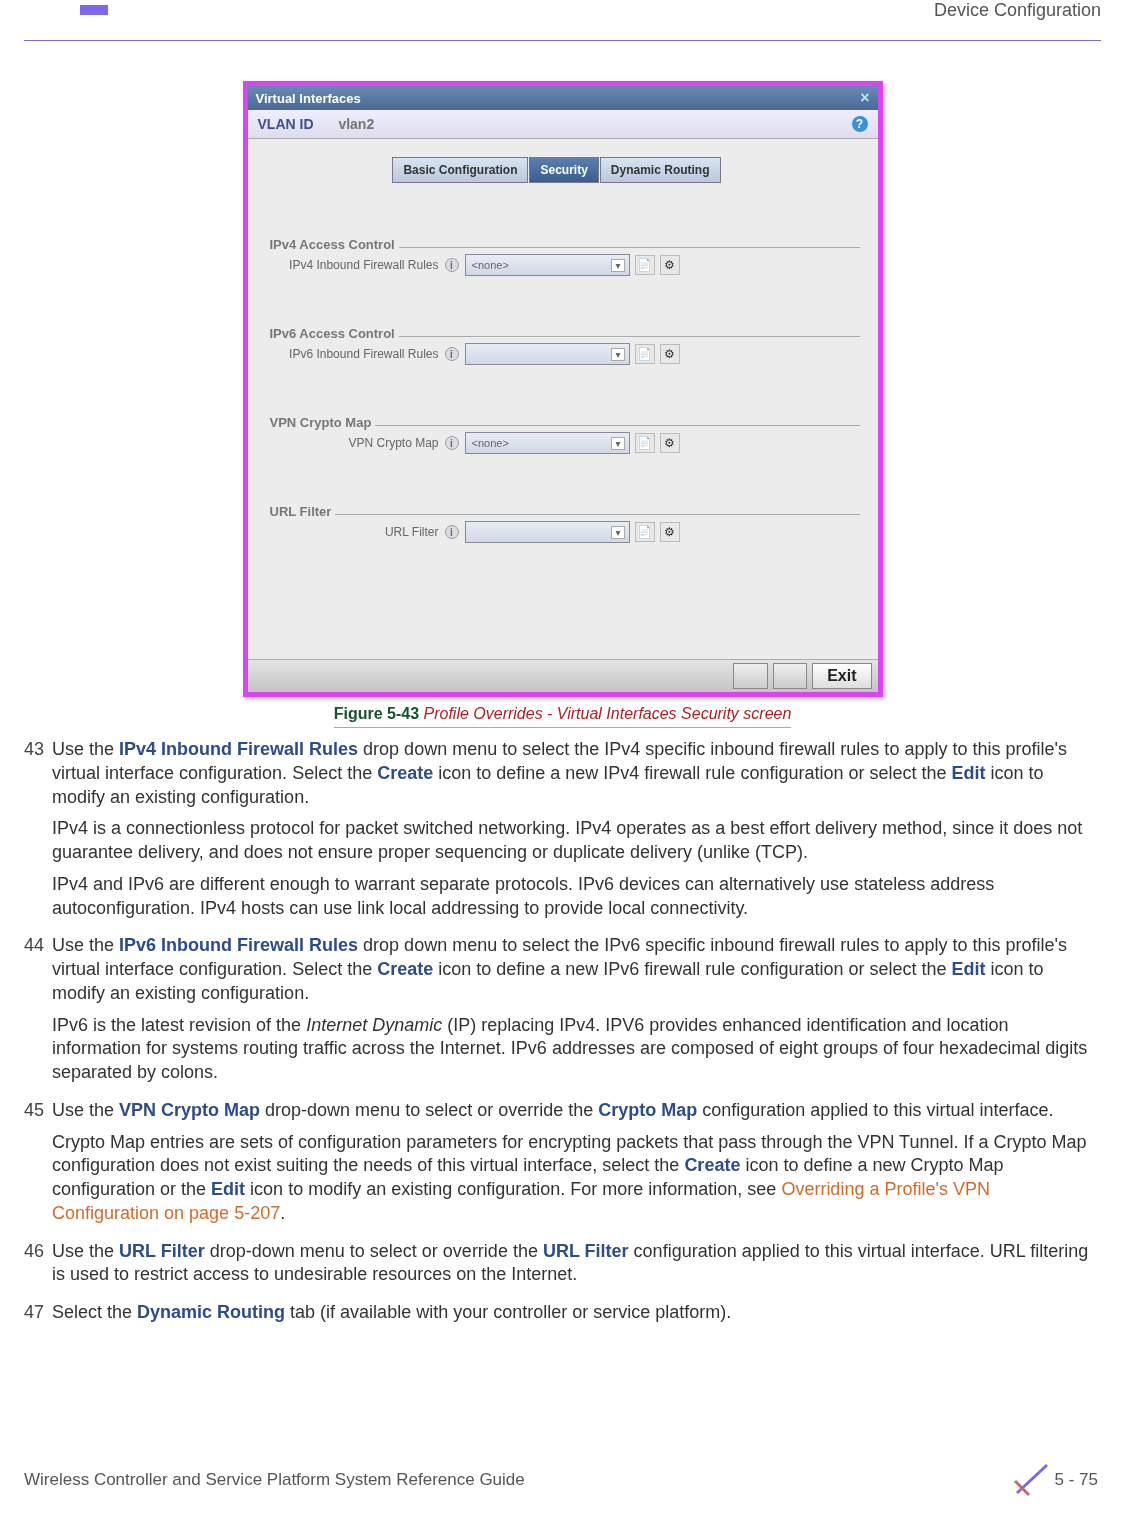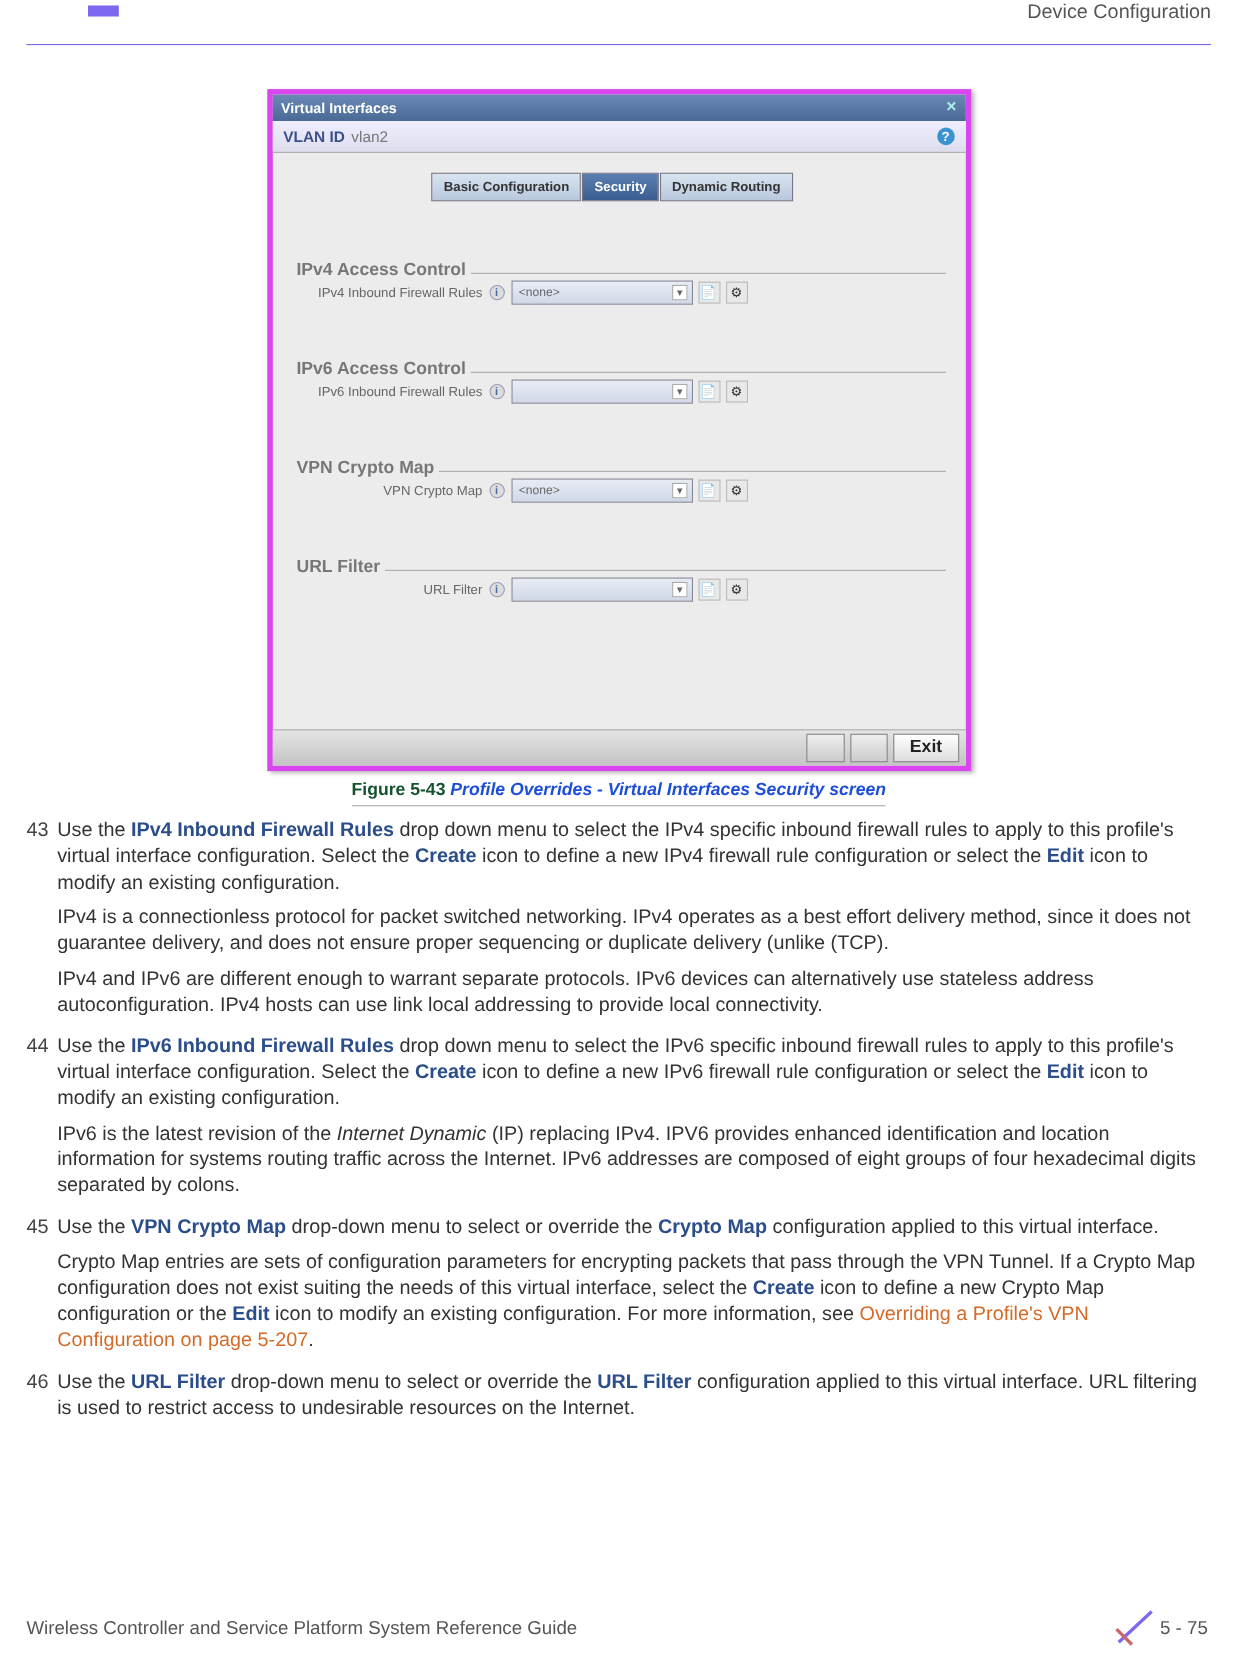--- a/index.html
+++ b/index.html
@@ -60,21 +60,21 @@
       background: linear-gradient(#eef, #dde);
       padding: 6px 10px;
       display: flex;
       justify-content: space-between;
       align-items: center;
       color: #3a508a;
       font-weight: bold;
       font-size: 14px;
       border-bottom: 1px solid #aaa;
     }
-    .ss-subbar .vlan-val { font-weight: normal; color: #777; margin-left: 2px; }
+    .ss-subbar .vlan-val { font-weight: bold; color: #777; margin-left: 21px; }
     .ss-help {
       width: 16px; height: 16px; border-radius: 50%;
       background: #3a93d0; color: #fff; font-size: 12px;
       display: inline-flex; align-items: center; justify-content: center;
       font-weight: bold;
     }
     .ss-tabs {
       text-align: center;
       padding: 18px 12px 14px 0;
     }
@@ -96,21 +96,21 @@
       padding: 0 18px 10px 18px;
       text-align: left;
     }
     .grp {
       margin: 6px 0 12px 0;
       position: relative;
     }
     .grp-label {
       color: #777;
       font-weight: bold;
-      font-size: 16px;
+      font-size: 13px;
       background: #ececec;
       padding: 0 4px;
       position: relative;
       z-index: 1;
       display: inline-block;
       margin-top: 34px;
     }
     .grp-line {
       border-top: 1px solid #aaa;
       margin-top: -7px;
@@ -158,21 +158,21 @@
     }
     .ss-btn.exit { color: #222; background: linear-gradient(#fff, #ddd); }
     .fig-caption {
       font-size: 16px;
       color: #555;
       border-bottom: 1px solid #aaa;
       display: inline-block;
       padding-bottom: 4px;
     }
     .fig-caption .bold { font-weight: bold; color: #14532d; }
-    .fig-caption .italic { font-style: italic; color: #1d4ed8; font-weight: bold; }
+    .fig-caption .italic { font-style: italic; color: #b91c1c; }
     .body-text {
       margin-top: 4px;
     }
     .item {
       display: flex;
       margin-bottom: 6px;
       line-height: 1.32;
     }
     .item-num {
       width: 28px;
@@ -332,20 +332,26 @@
           <p><span>Use the </span><span class="bb">VPN Crypto Map</span><span> drop-down menu to select or override the </span><span class="bb">Crypto Map</span><span> configuration applied to this virtual interface.</span></p>
           <p><span>Crypto Map entries are sets of configuration parameters for encrypting packets that pass through the VPN Tunnel. If a Crypto Map configuration does not exist suiting the needs of this virtual interface, select the </span><span class="bb">Create</span><span> icon to define a new Crypto Map configuration or the </span><span class="bb">Edit</span><span> icon to modify an existing configuration. For more information, see </span><span class="olink">Overriding a Profile's VPN Configuration on page 5-207</span><span>.</span></p>
         </div>
       </div>
       <div class="item">
         <div class="item-num">46</div>
         <div class="item-body">
           <p><span>Use the </span><span class="bb">URL Filter</span><span> drop-down menu to select or override the </span><span class="bb">URL Filter</span><span> configuration applied to this virtual interface. URL filtering is used to restrict access to undesirable resources on the Internet.</span></p>
         </div>
       </div>
+      <div class="item">
+        <div class="item-num">47</div>
+        <div class="item-body">
+          <p><span>Select the </span><span class="bb">Dynamic Routing</span><span> tab (if available with your controller or service platform).</span></p>
+        </div>
+      </div>
     </div>
 </div>
 
 <div class="footer">
   <span>Wireless Controller and Service Platform System Reference Guide</span>
   <span class="page-badge">
     <svg width="36" height="34">
       <path d="M4 30 L34 2" stroke="#7b68ee" stroke-width="3" fill="none"></path>
       <path d="M2 18 L16 32" stroke="#c66" stroke-width="3" fill="none"></path>
     </svg>

